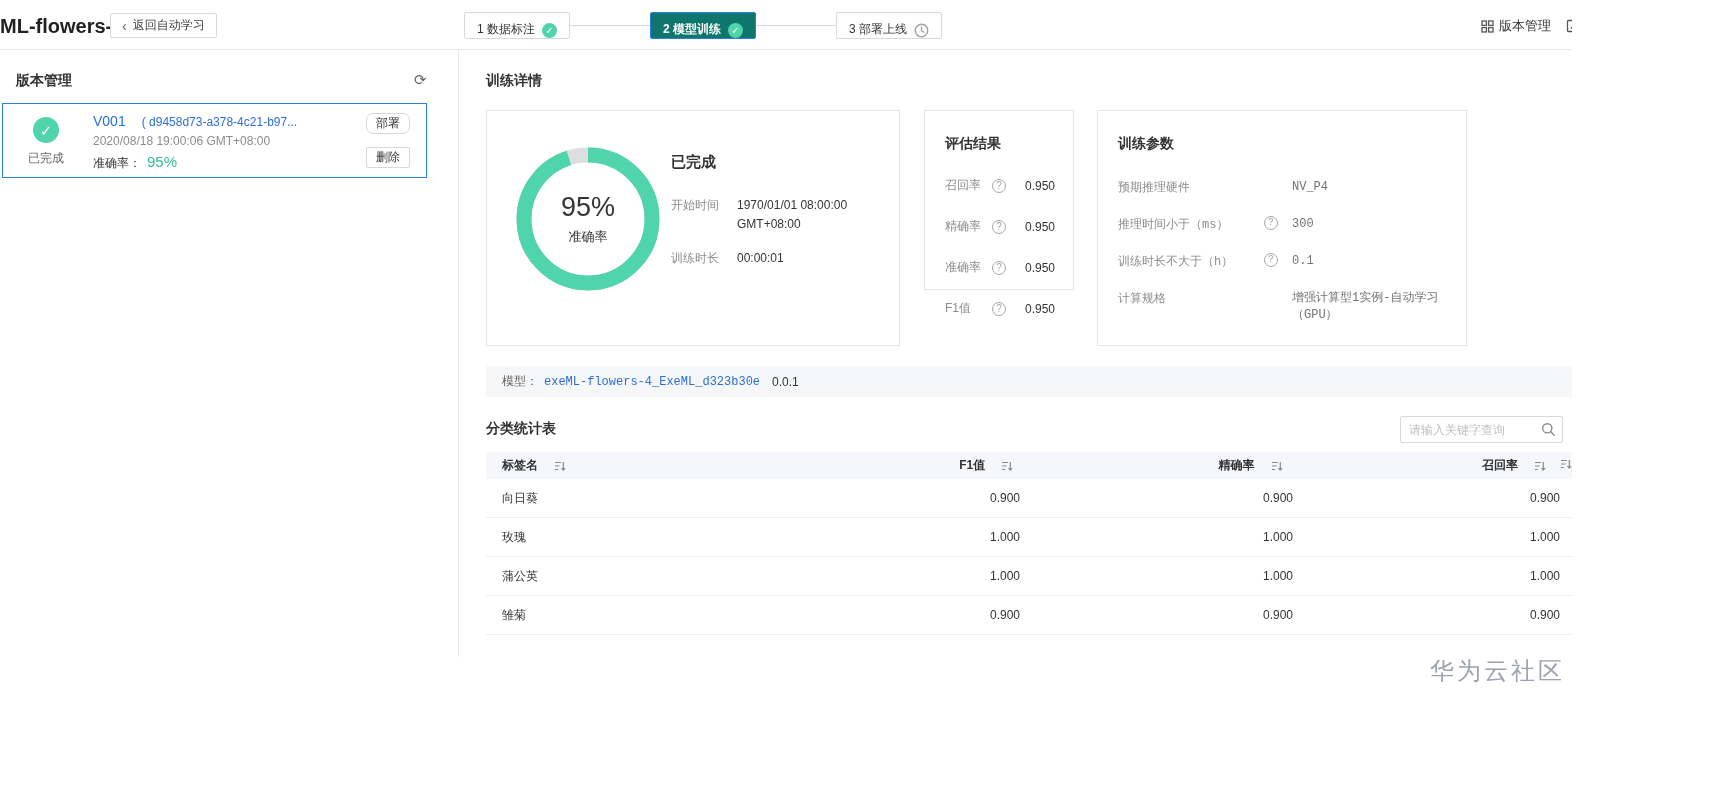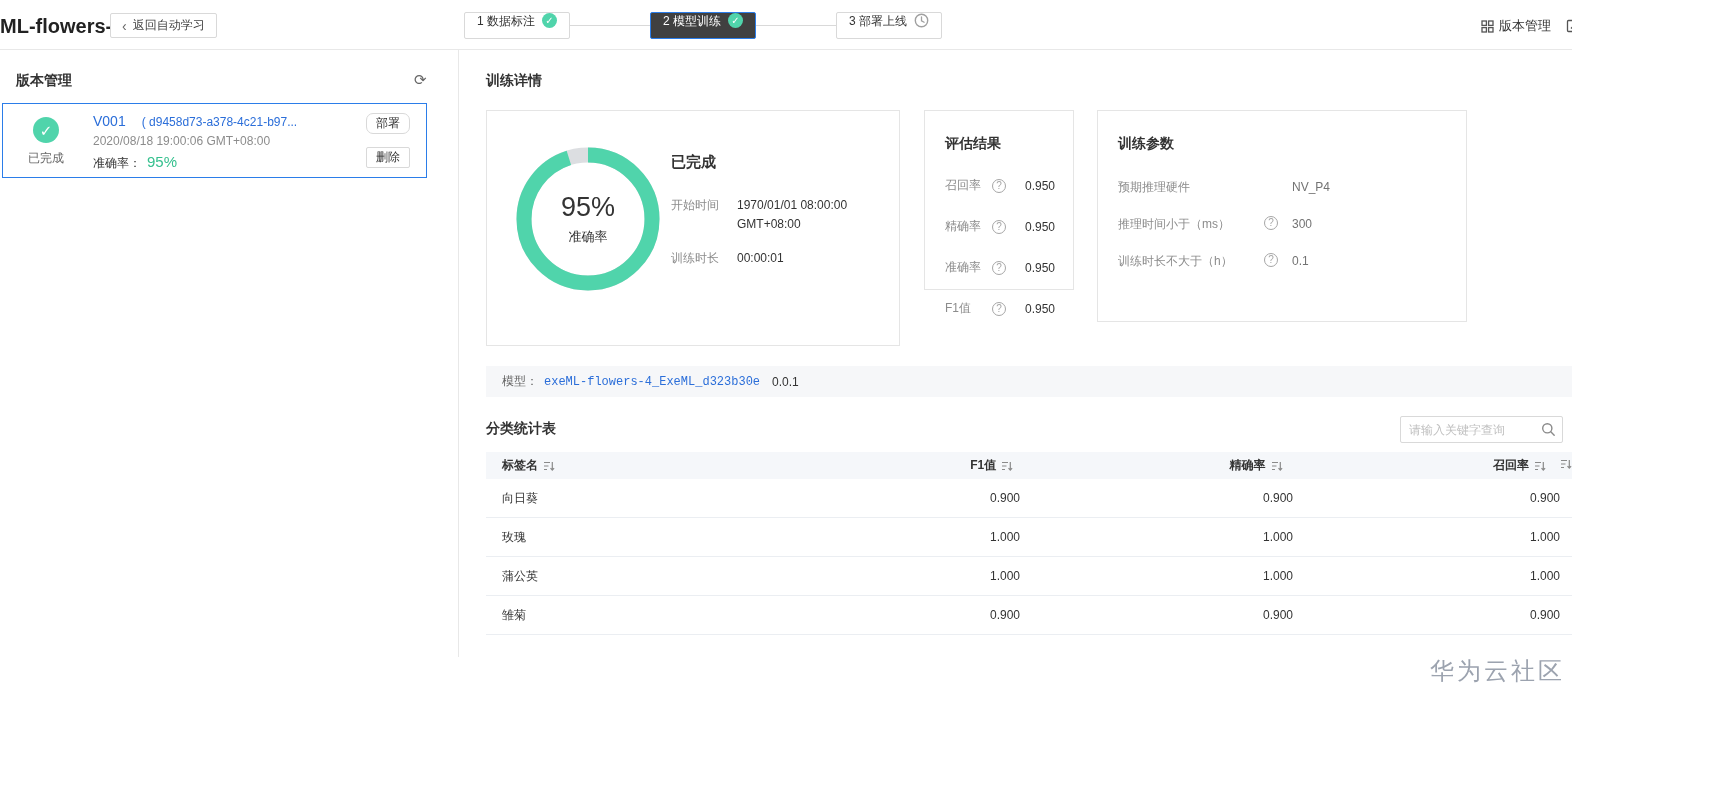--- a/index.html
+++ b/index.html
@@ -8,23 +8,23 @@
   .page { position:absolute; top:0; left:0; width:1572px; height:787px; overflow:hidden; background:#fff; }
 
   
   .topbar { position:absolute; top:0; left:0; width:100%; height:50px; border-bottom:1px solid #e8e8e8; background:#fff; }
   .project-title { position:absolute; left:0; top:15px; font-size:20px; font-weight:bold; color:#222; white-space:nowrap; }
   .back-btn { position:absolute; left:110px; top:13px; height:25px; display:flex; align-items:center; gap:6px;
     padding:0 11px; border:1px solid #d9d9d9; border-radius:2px; background:#fff; font-size:12px; color:#444; cursor:pointer; }
   .chevron { font-size:14px; color:#666; }
 
   .steps { position:absolute; left:464px; top:12px; display:flex; align-items:center; }
-  .step { height:27px; display:flex; align-items:flex-start; gap:7px; padding:0 12px; border:1px solid #d9d9d9;
+  .step { height:27px; display:flex; align-items:flex-end; gap:7px; padding:0 12px; border:1px solid #d9d9d9;
     border-radius:2px; background:#fff; font-size:12px; color:#333; cursor:pointer; white-space:nowrap; }
-  .step.active { background:#404040; border-color:#2b7de9; color:#fff; }
+  .step.active { background:#0f766e; border-color:#2b7de9; color:#fff;font-weight:bold; }
   .connector { width:80px; height:1px; background:#d9d9d9; }
 
   .check-circle { width:15px; height:15px; border-radius:50%; background:#50d4ab; color:#fff;
     display:inline-flex; align-items:center; justify-content:center; font-size:10px; line-height:1; flex:0 0 auto; }
   .check-lg { width:26px; height:26px; font-size:15px; }
 
   .topbar-right { position:absolute; left:1481px; top:17px; display:flex; align-items:center; gap:15px; font-size:13px; color:#333; }
   .tr-item { display:flex; align-items:center; gap:5px; cursor:pointer; white-space:nowrap; }
 
   
@@ -44,21 +44,21 @@
   .vc-acc-value { font-size:15px; color:#35c08e; }
   .vc-btn { position:absolute; right:16px; width:44px; height:21px; border:1px solid #d9d9d9; border-radius:2px;
     background:#fff; font-size:12px; color:#333; display:flex; align-items:center; justify-content:center; cursor:pointer; }
   .vc-btn-deploy { top:9px;border-radius:7px; } .vc-btn-delete { top:43px; }
 
   
   .main-title { position:absolute; left:486px; top:72px; font-size:14px; font-weight:bold; }
   .card { position:absolute; border:1px solid #e5e5e5; background:#fff; }
   #summary-card { left:486px; top:110px; width:414px; height:236px; }
   #eval-card { left:924px; top:110px; width:150px; height:180px; }
-  #params-card { left:1097px; top:110px; width:370px; height:212px; }
+  #params-card { left:1097px; top:110px; width:370px; height:236px;font-family:Liberation Mono, monospace; }
   .card-title { position:absolute; left:20px; top:24px; font-size:14px; font-weight:bold; }
 
   .donut-wrap { position:absolute; left:27px; top:34px; width:148px; height:148px; }
   .donut-center { position:absolute; inset:0; display:flex; flex-direction:column; align-items:center; justify-content:center; }
   .donut-value { font-size:27px; color:#333; }
   .donut-label { font-size:13px; color:#333; margin-top:5px; }
 
   .summary-right { position:absolute; left:184px; top:42px; width:216px; }
   .sr-status { font-size:15px; font-weight:bold; margin-bottom:24px; }
   .sr-row { display:flex; font-size:12px; margin-bottom:16px; line-height:1.55; }
@@ -88,21 +88,21 @@
   .section-title { position:absolute; left:486px; top:420px; font-size:14px; font-weight:bold; }
   .search-box { position:absolute; left:1400px; top:416px; width:163px; height:27px; border:1px solid #d9d9d9;
     border-radius:2px; background:#fff; display:flex; align-items:center; }
   .search-box input { border:none; outline:none; flex:1; min-width:0; font-size:12px; padding:0 8px; color:#333; background:transparent; }
   .search-box input::placeholder { color:#bfbfbf; }
   .search-icon { margin-right:6px; cursor:pointer; display:flex; flex:0 0 auto; }
 
   .table { position:absolute; left:486px; top:452px; width:1086px; font-size:12px; }
   .thead { display:flex; align-items:center; height:27px; background:#f5f7fa; font-weight:bold; color:#333; }
   .tr { display:flex; align-items:center; height:39px; border-bottom:1px solid #ebeef2; }
-  .th, .td { display:flex; align-items:center; gap:5px; }
+  .th, .td { display:flex; align-items:center; gap:16px; }
   .c1 { width:270px; padding-left:16px; }
   .c2 { width:264px; justify-content:flex-end; text-align:right; }
   .c3 { width:273px; justify-content:flex-end; text-align:right; }
   .c4 { width:267px; justify-content:flex-end; text-align:right; }
   .td.c2,.td.c3,.td.c4 { display:block; }
   .sort-icon { display:inline-flex; cursor:pointer; flex:0 0 auto; }
   .th-extra { margin-left:14px; }
 
   .watermark { position:absolute; left:1430px; top:655px; font-size:24px; color:#9ca3af; letter-spacing:3px; white-space:nowrap; }
 </style>
@@ -250,20 +250,25 @@
           </span>
         <span class="param-value">300</span>
       </div>
       <div class="param">
         <span class="param-label">训练时长不大于（h）</span>
         <span class="param-help">
             <span class="help-icon">?</span>
           </span>
         <span class="param-value">0.1</span>
       </div>
+      <div class="param">
+        <span class="param-label">计算规格</span>
+        <span class="param-help"></span>
+        <span class="param-value">增强计算型1实例-自动学习（GPU）</span>
+      </div>
     </div>
   </div>
 
   <div class="model-bar">
     <span class="model-label">模型：</span>
     <span class="model-link">exeML-flowers-4_ExeML_d323b30e</span>
     <span class="model-version">0.0.1</span>
   </div>
 
   <div class="section-title">分类统计表</div>

